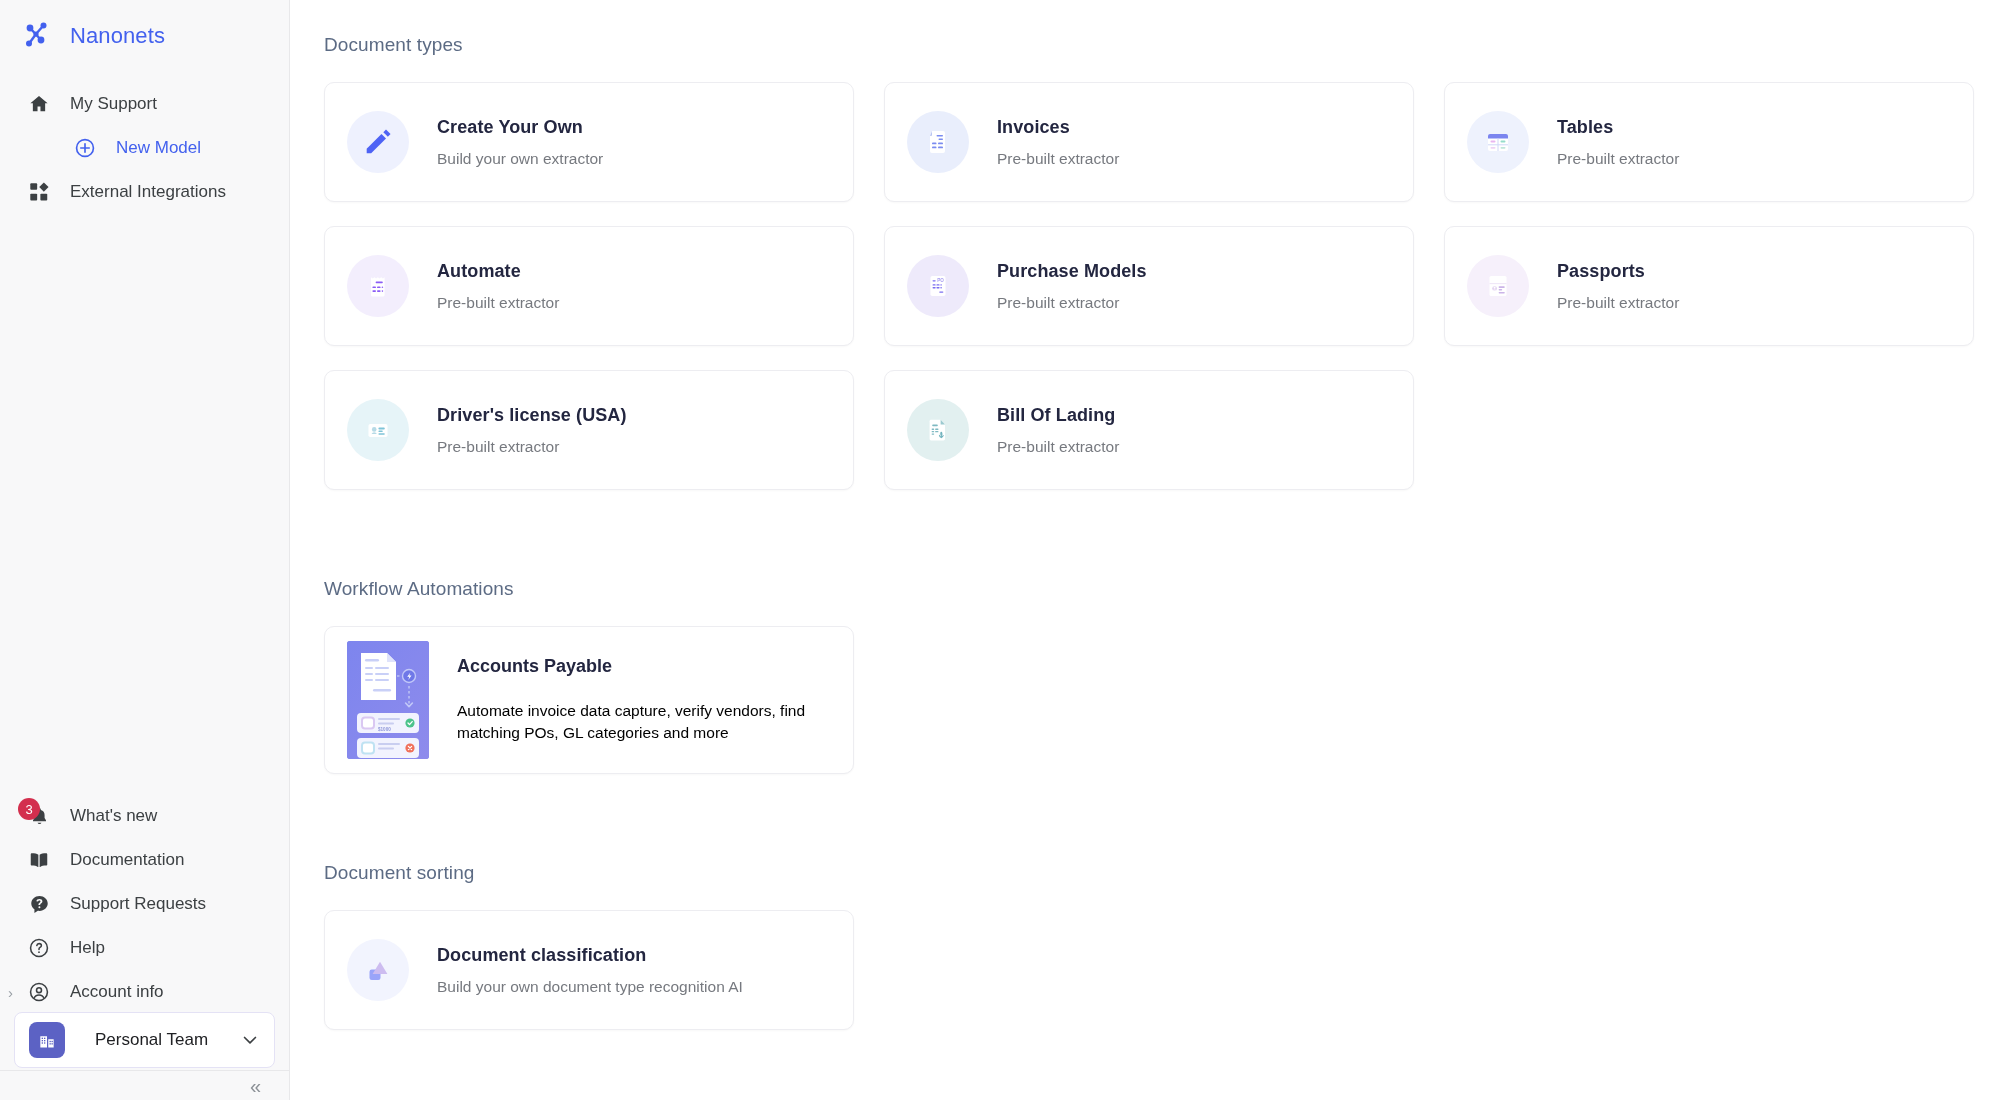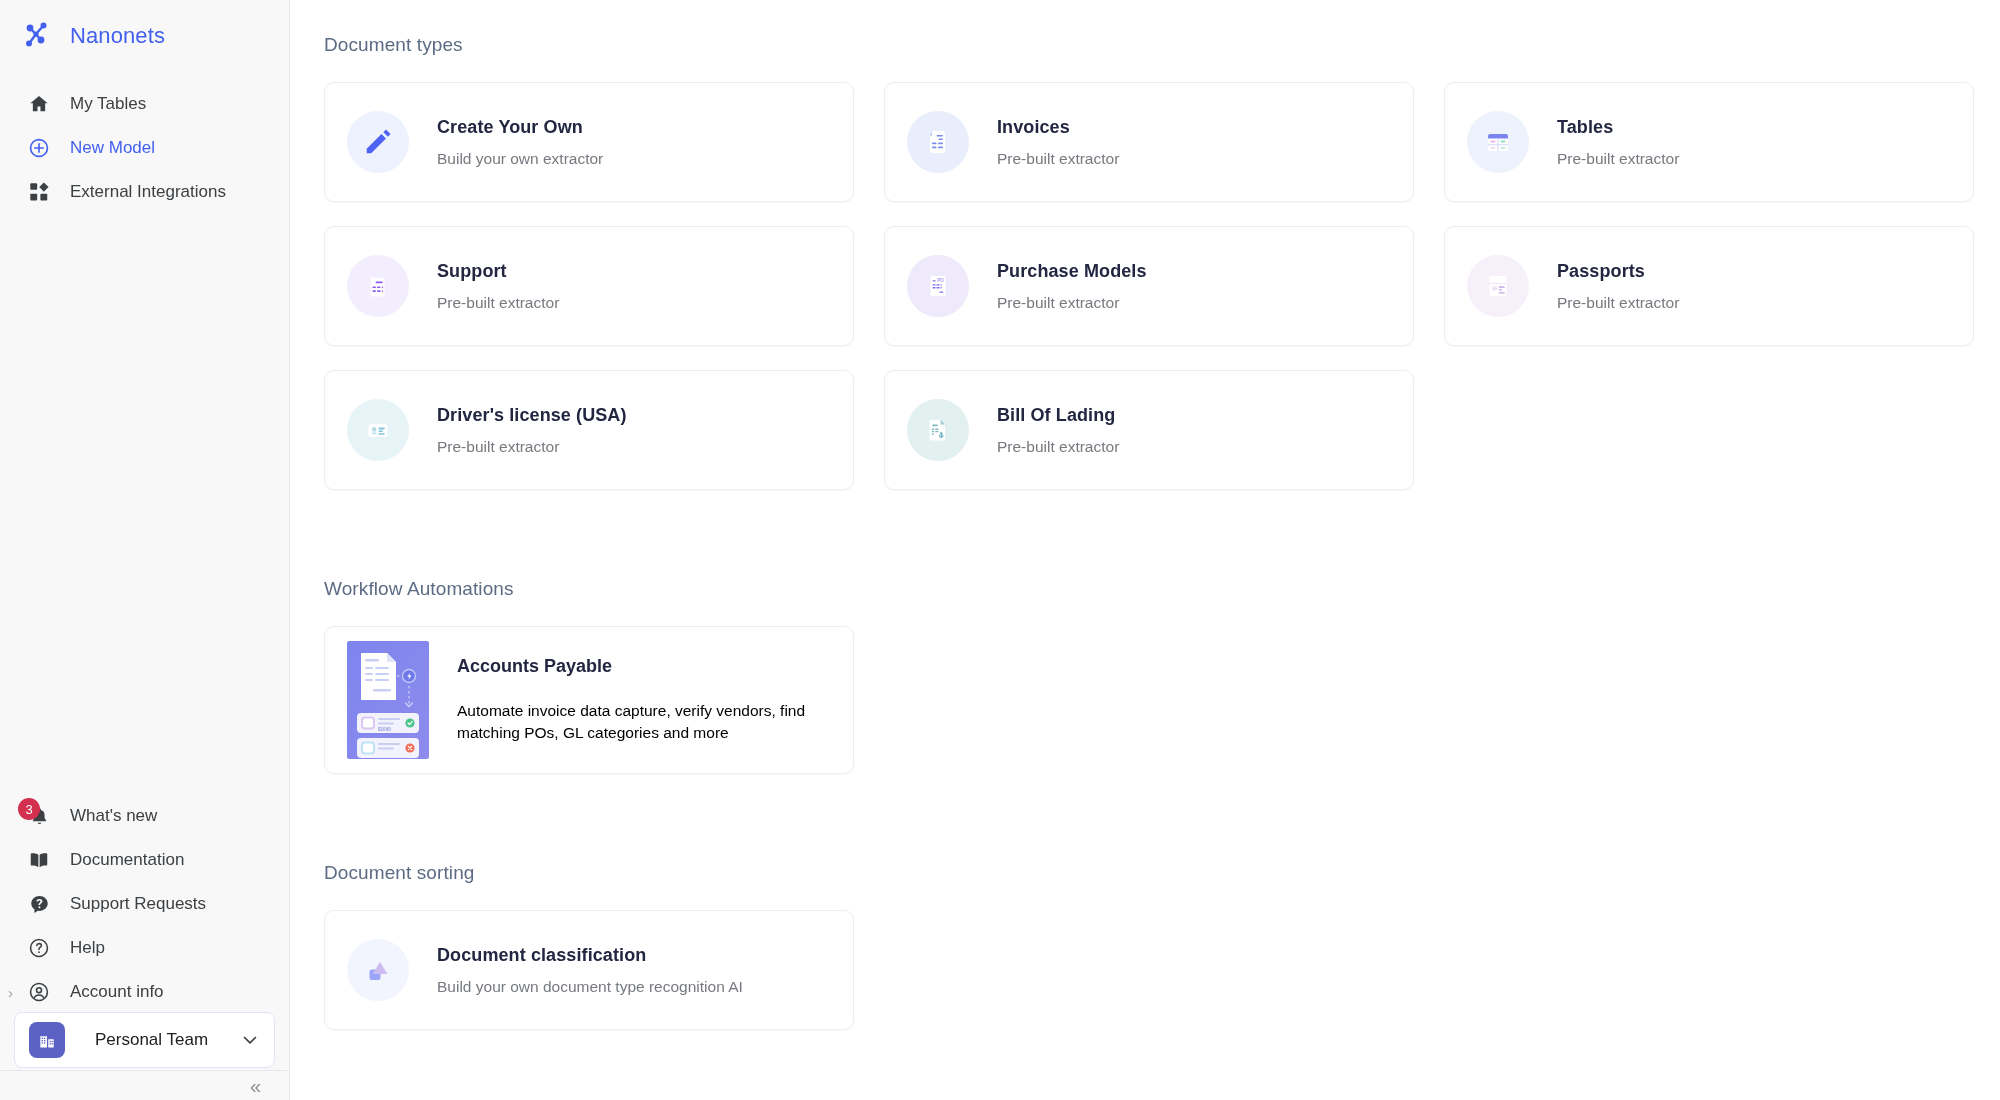--- a/index.html
+++ b/index.html
@@ -28,21 +28,21 @@
     font-size: 22px; color: #4361ee; font-weight: 400; letter-spacing: .1px;
   }
   .nav-top { margin-top: 26px; }
   .nav-item {
     display: flex; align-items: center; gap: 18px;
     height: 44px; padding-left: 26px; cursor: pointer;
     font-size: 17px; color: #3c4043;
     position: relative;
   }
   .nav-item .ico { width: 26px; height: 26px; flex: 0 0 26px; display: flex; align-items: center; justify-content: center; }
-  .nav-item.accent { color: #4361ee; }
+  .nav-item.accent { color: #4361ee; margin-left: 46px; }
   .nav-bottom {
     position: absolute; left: 0; right: 0; bottom: 86px;
   }
   .nav-bottom .nav-item { height: 44px; }
   .badge {
     position: absolute; left: 18px; top: 4px;
     min-width: 22px; height: 22px; border-radius: 11px;
     background: #d32f4e; color: #fff; font-size: 13px;
     display: flex; align-items: center; justify-content: center;
     padding: 0 5px; font-weight: 500; line-height: 1;
@@ -159,21 +159,21 @@
     </div>
 
     <nav class="nav-top">
 
       <div class="nav-item">
         <span class="ico">
           <svg width="22" height="22" viewBox="0 0 24 24" fill="#3c4043">
             <path d="M12 3.2 2.6 11.3h2.7V20h5.1v-5.4h3.2V20h5.1v-8.7h2.7z"></path>
           </svg>
         </span>
-        <span>My Tables</span>
+        <span>My Support</span>
       </div>
 
       <div class="nav-item accent">
         <span class="ico">
           <svg width="22" height="22" viewBox="0 0 24 24" fill="none" stroke="#4361ee" stroke-width="1.8">
             <circle cx="12" cy="12" r="9.2"></circle>
             <path d="M12 7.4v9.2M7.4 12h9.2" stroke-linecap="round"></path>
           </svg>
         </span>
         <span>New Model</span>
@@ -357,21 +357,21 @@
                 <rect x="11.4" y="17.4" width="3.6" height="1.7" rx=".85"></rect>
                 <rect x="16" y="17.4" width="3.6" height="1.7" rx=".85"></rect>
                 <rect x="20.6" y="17.4" width="1.6" height="1.7" rx=".8"></rect>
                 <rect x="11.4" y="21.2" width="3.6" height="1.7" rx=".85"></rect>
                 <rect x="16" y="21.2" width="3.6" height="1.7" rx=".85"></rect>
                 <rect x="20.6" y="21.2" width="1.6" height="1.7" rx=".8"></rect>
               </g>
             </svg>
           </span>
           <span class="card-text">
-            <span class="card-title">Support</span>
+            <span class="card-title">Automate</span>
             <span class="card-sub">Pre-built extractor</span>
           </span>
         </div>
 
         <div class="card">
           <span class="card-icon" style="background:#eeeafb">
             <svg width="34" height="34" viewBox="0 0 34 34">
               <rect x="9.5" y="7" width="15" height="20" rx="1.8" fill="#ffffff"></rect>
               <text x="19.5" y="13.4" font-family="Liberation Sans, sans-serif" font-size="4.6" font-weight="700" fill="#a79df0" text-anchor="middle">PO</text>
               <g fill="#7b6df0">

